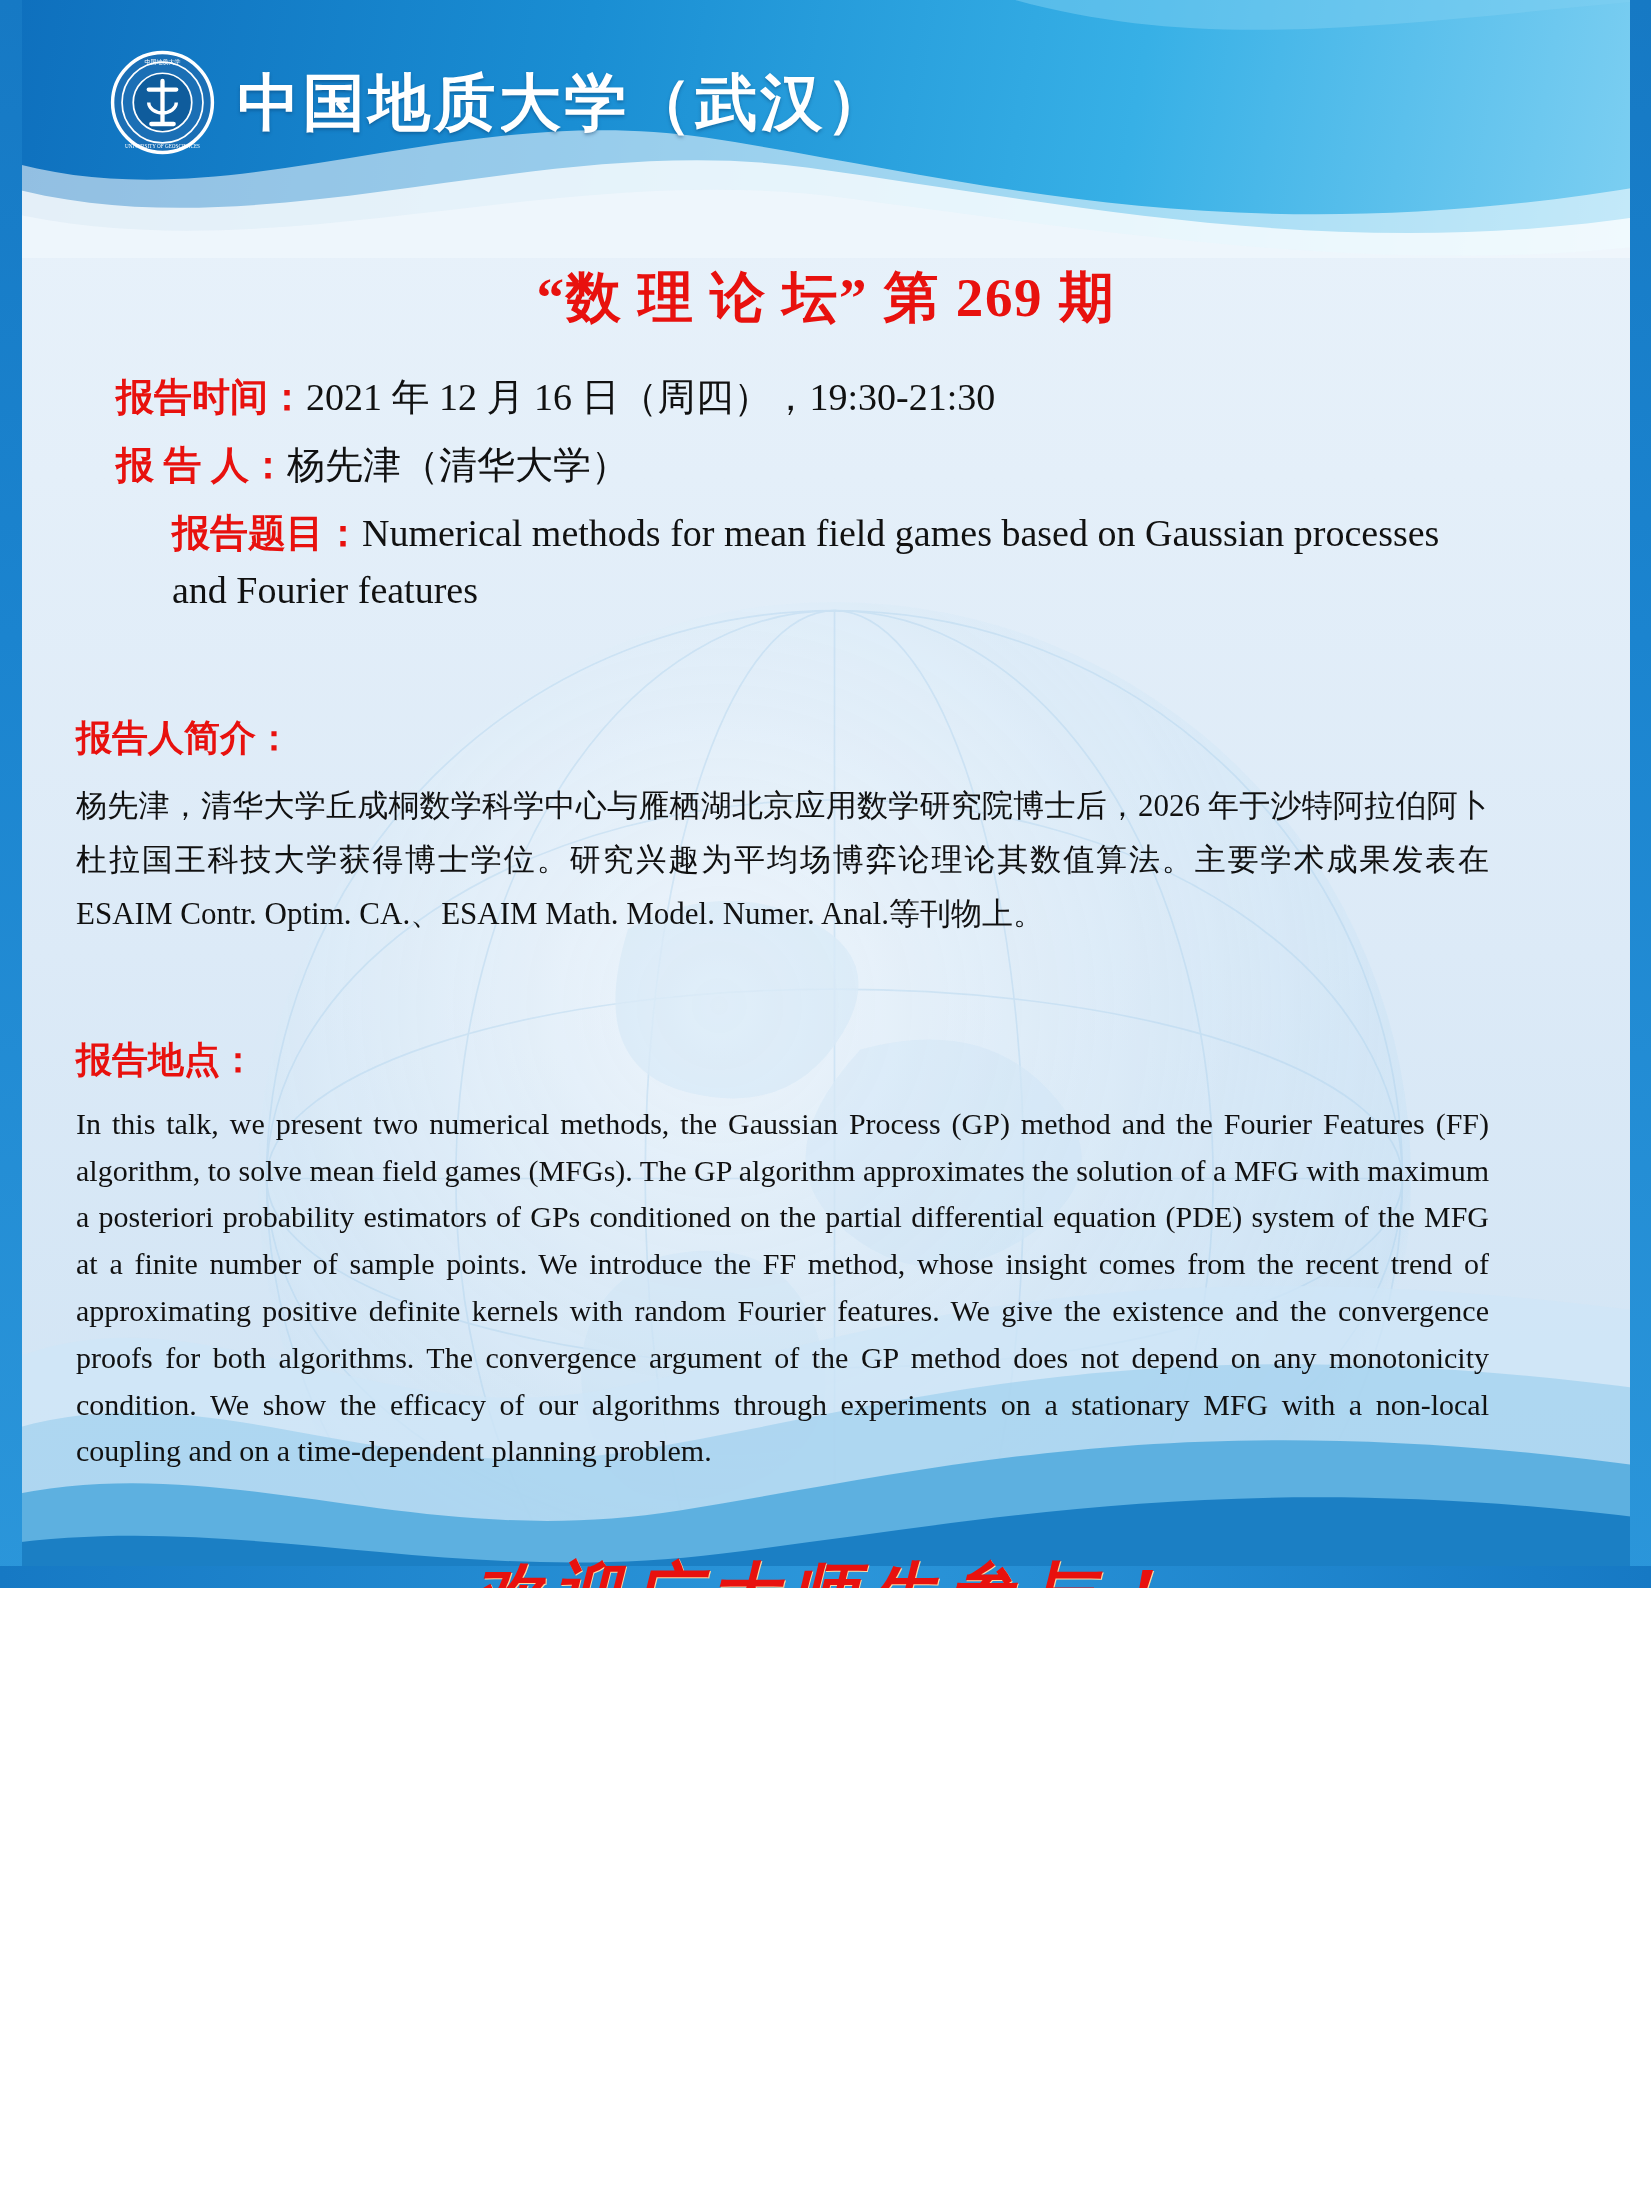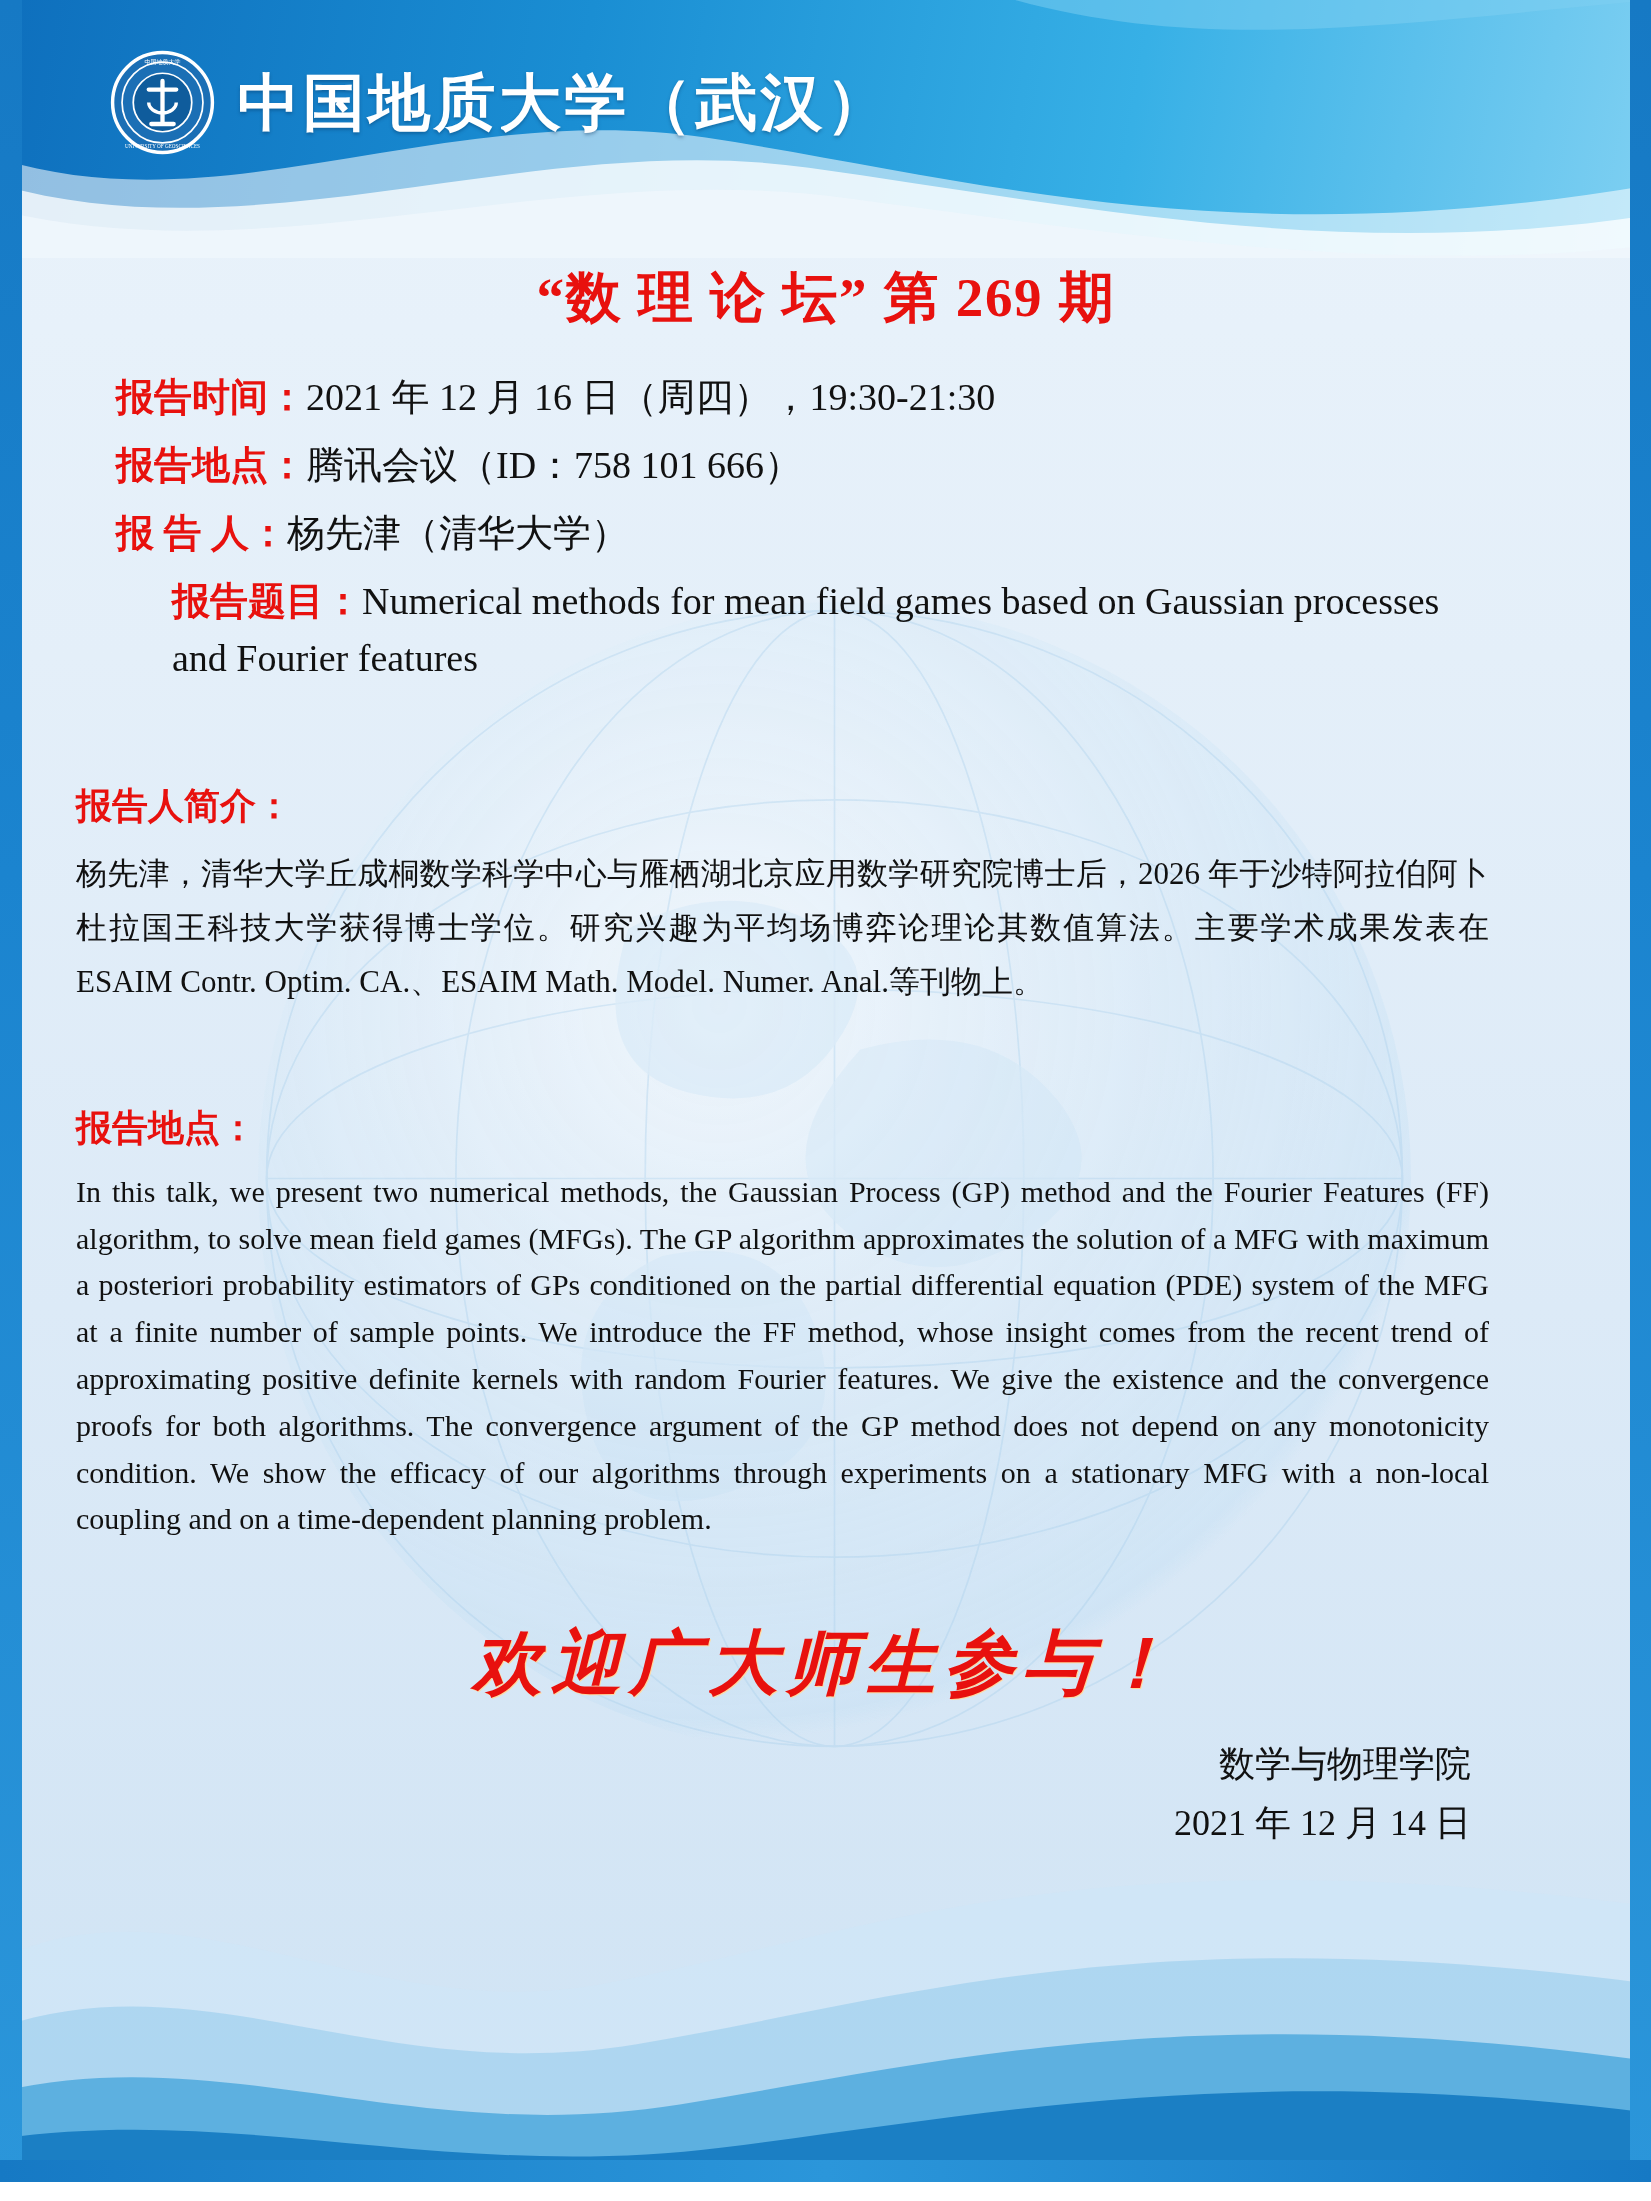--- a/index.html
+++ b/index.html
@@ -6,21 +6,21 @@
     margin: 0;
     padding: 0;
     background: #ffffff;
   }
   body {
     font-family: "Liberation Serif", serif;
   }
   .poster {
     position: relative;
     width: 1652px;
-    height: 2182px;
+    height: 1588px;
     overflow: hidden;
     background: linear-gradient(180deg, #eaf3fb 0%, #e4eff9 30%, #dceaf7 60%, #cfe3f4 100%);
   }
 
   
   .frame-left {
     position: absolute;
     left: 0; top: 0; bottom: 0;
     width: 22.4px;
     background: linear-gradient(180deg,#1679c4 0%, #1b84cf 40%, #2b96da 100%);
@@ -237,23 +237,20 @@
 
   <div class="content">
 
     <div class="title">“数 理 论 坛” 第 269 期</div>
 
     <div class="meta">
       <div class="meta-line">
         <span class="meta-label">报告时间：</span><span class="meta-value">2021 年 12 月 16 日（周四），19:30-21:30</span>
       </div>
       <div class="meta-line">
-        <span class="meta-label">报告地点：</span><span class="meta-value">腾讯会议（ID：758 101 666）</span>
-      </div>
-      <div class="meta-line">
         <span class="meta-label">报 告 人：</span><span class="meta-value">杨先津（清华大学）</span>
       </div>
     </div>
 
     <div class="talk-title-block">
       <span class="meta-label">报告题目：</span><span class="meta-value">Numerical methods for mean field games based on Gaussian processes and Fourier features</span>
     </div>
 
     <div class="section">
       <div class="section-head">报告人简介：</div>

